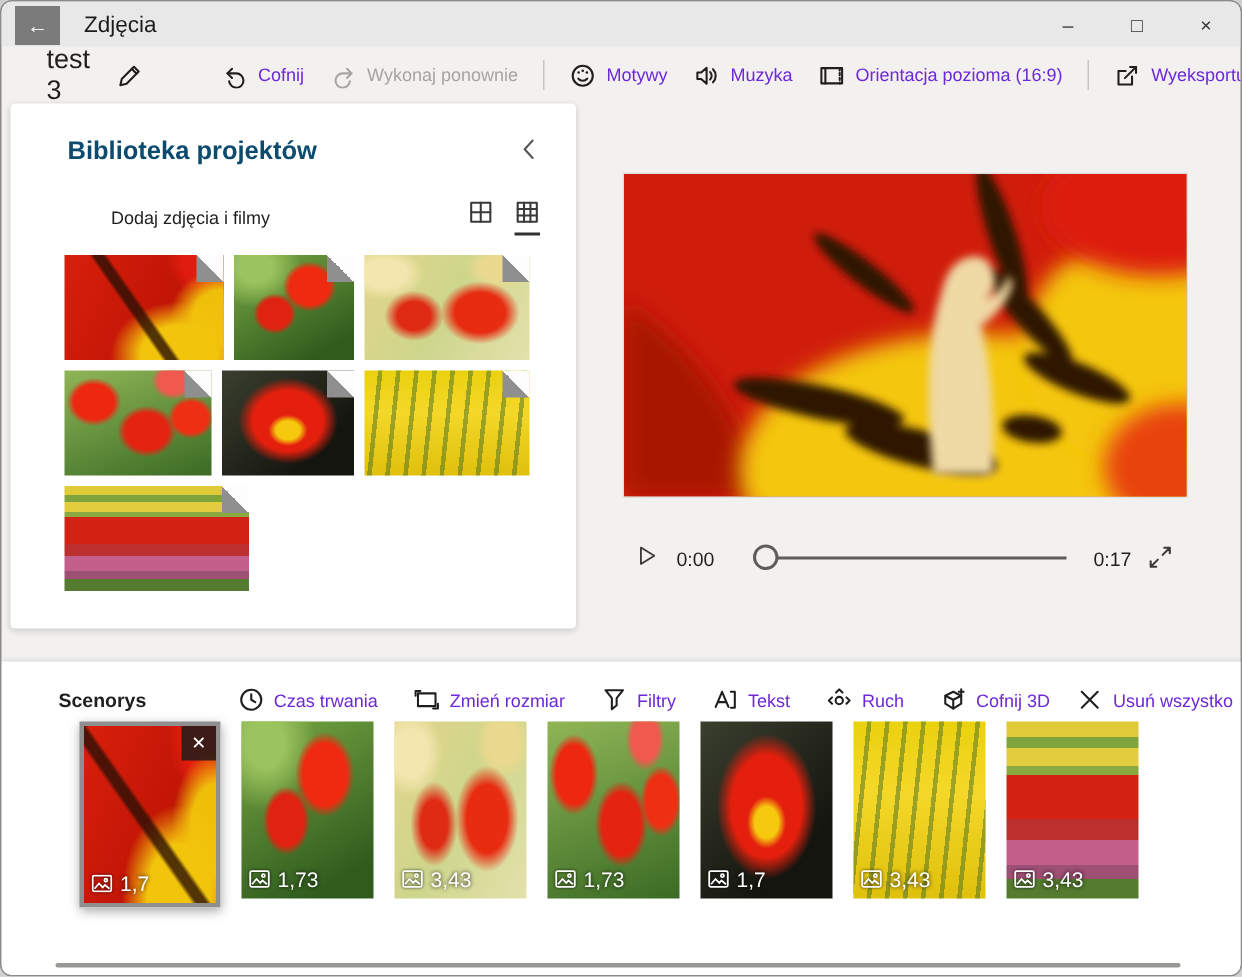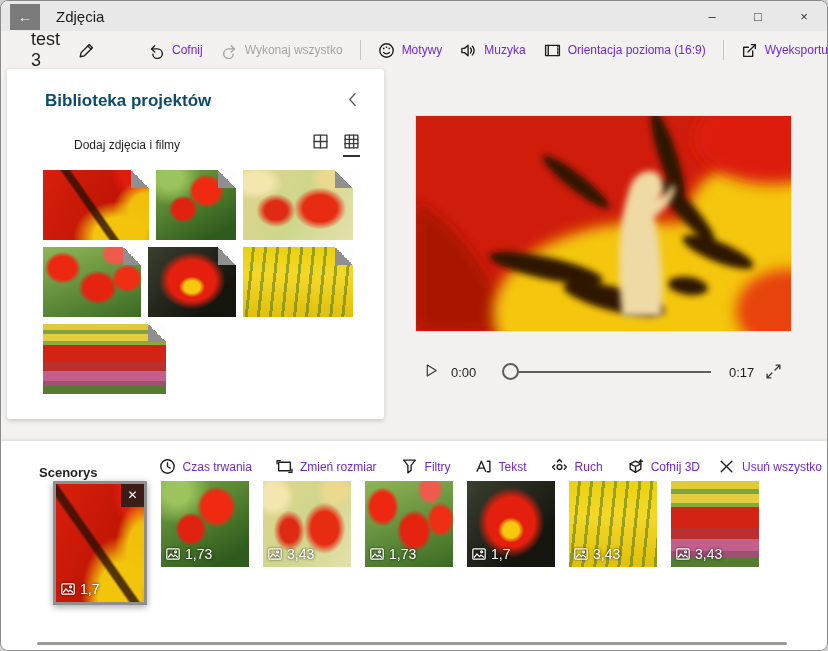--- a/index.html
+++ b/index.html
@@ -87,26 +87,26 @@
   .time { position:absolute; top:10px; font-size:13px; color:#201f1e; }
   .time-cur { left:35px; }
   .time-total { left:313px; }
   .seek { position:absolute; left:88px; top:16px; width:207px; height:2px; background:#5f5d5b; cursor:pointer; }
   .seek-thumb { position:absolute; left:-2px; top:-8px; width:17px; height:17px; border-radius:50%; background:#f2f1f0; border:2px solid #5f5d5b; }
   .expand-btn { position:absolute; left:349px; top:8px; background:none; border:none; }
   .expand-btn svg { stroke:#3b3a39; }
 
   
   .storyboard { position:absolute; left:0; top:440px; width:828px; height:211px; background:#fff; box-shadow:0 -1px 3px rgba(0,0,0,.10); }
-  .sb-header { display:flex; align-items:flex-end; padding:12px 24px 0 38px; }
+  .sb-header { display:flex; align-items:center; padding:12px 24px 0 38px; }
   .sb-title { font-size:13px; font-weight:bold; color:#201f1e; margin-right:52px; }
   .sb-tools { display:flex; align-items:center; gap:6px; }
   .remove-all { margin-left:auto; }
   .clips { position:absolute; left:52px; top:40px; display:flex; gap:14px; align-items:flex-start; }
-  .clip { position:relative; width:88px; height:86px; flex:none; cursor:pointer; }
+  .clip { position:relative; width:88px; height:118px; flex:none; cursor:pointer; }
   .clip.selected { border:3px solid #8f8f8f; width:94px; height:124px; box-shadow:0 2px 7px rgba(0,0,0,.35); }
   .clip-close { position:absolute; top:0; right:0; width:23px; height:23px; background:rgba(32,27,23,.85); border:none; color:#fff; font-size:12px; line-height:23px; text-align:center; padding:0; }
   .badge { position:absolute; left:5px; bottom:5px; display:flex; align-items:center; gap:5px; color:#fff; font-size:14px; text-shadow:0 0 3px rgba(0,0,0,.9); }
   .badge svg { stroke:#fff; width:14px; height:12px; filter:drop-shadow(0 0 1px rgba(0,0,0,.8)); }
   .sb-scrollbar { position:absolute; left:36px; bottom:7px; width:750px; height:3px; border-radius:2px; background:#9a9894; cursor:pointer; }
 </style>
 </head>
 <body>
 
 <div id="window">
@@ -143,21 +143,21 @@
             <path d="M3.5 6.5H9a4.5 4.5 0 1 1-4.5 5"></path>
             <path d="M6.3 3.6L3.4 6.5l2.9 2.9"></path>
           </svg>
         <span>Cofnij</span>
       </button>
       <button class="tb-btn disabled">
         <svg class="ic" viewBox="0 0 16 16">
             <path d="M12.5 6.5H7a4.5 4.5 0 1 0 4.5 5"></path>
             <path d="M9.7 3.6l2.9 2.9-2.9 2.9"></path>
           </svg>
-        <span>Wykonaj wszystko</span>
+        <span>Wykonaj ponownie</span>
       </button>
       <div class="tb-sep"></div>
       <button class="tb-btn">
         <svg class="ic" viewBox="0 0 16 16">
             <circle cx="8" cy="8" r="6.3"></circle>
             <circle cx="5.4" cy="6" r="0.8" fill="#201f1e" stroke="none"></circle>
             <circle cx="8" cy="4.8" r="0.8" fill="#201f1e" stroke="none"></circle>
             <circle cx="10.6" cy="6" r="0.8" fill="#201f1e" stroke="none"></circle>
             <path d="M5.2 9.8a3.6 3.6 0 0 0 5.6 0"></path>
           </svg>

